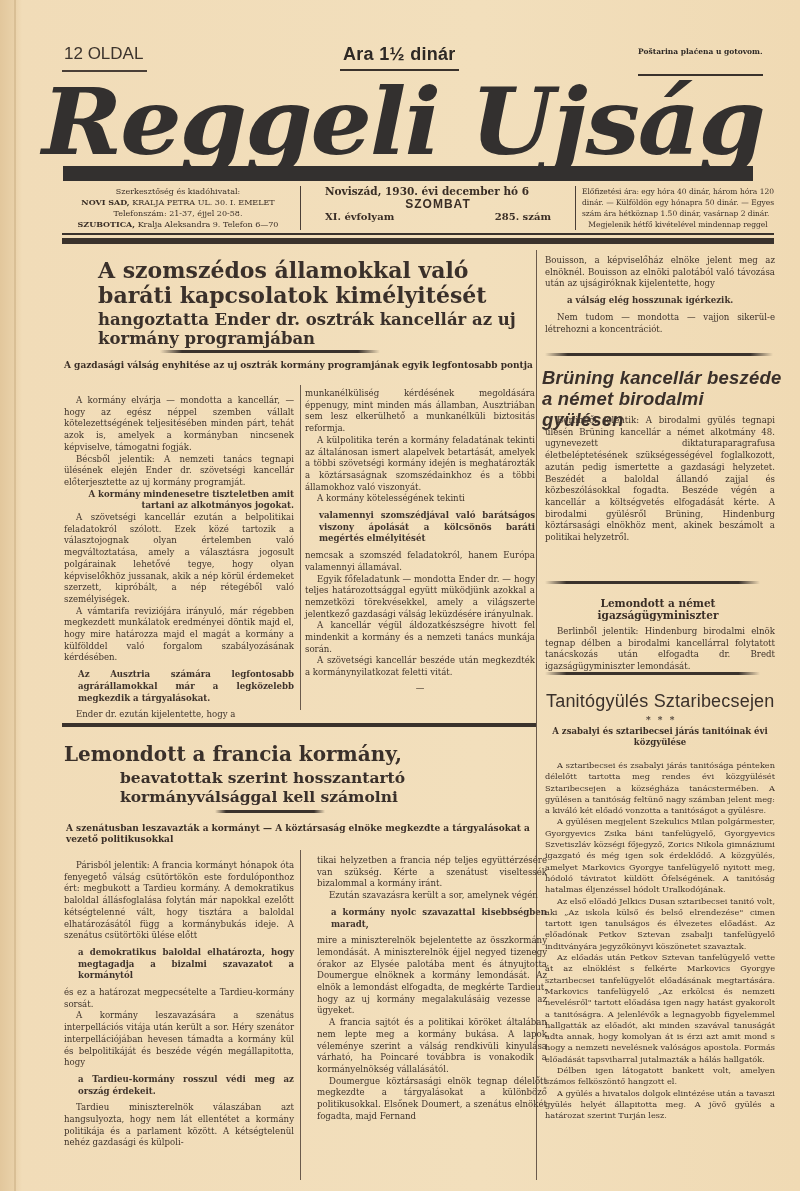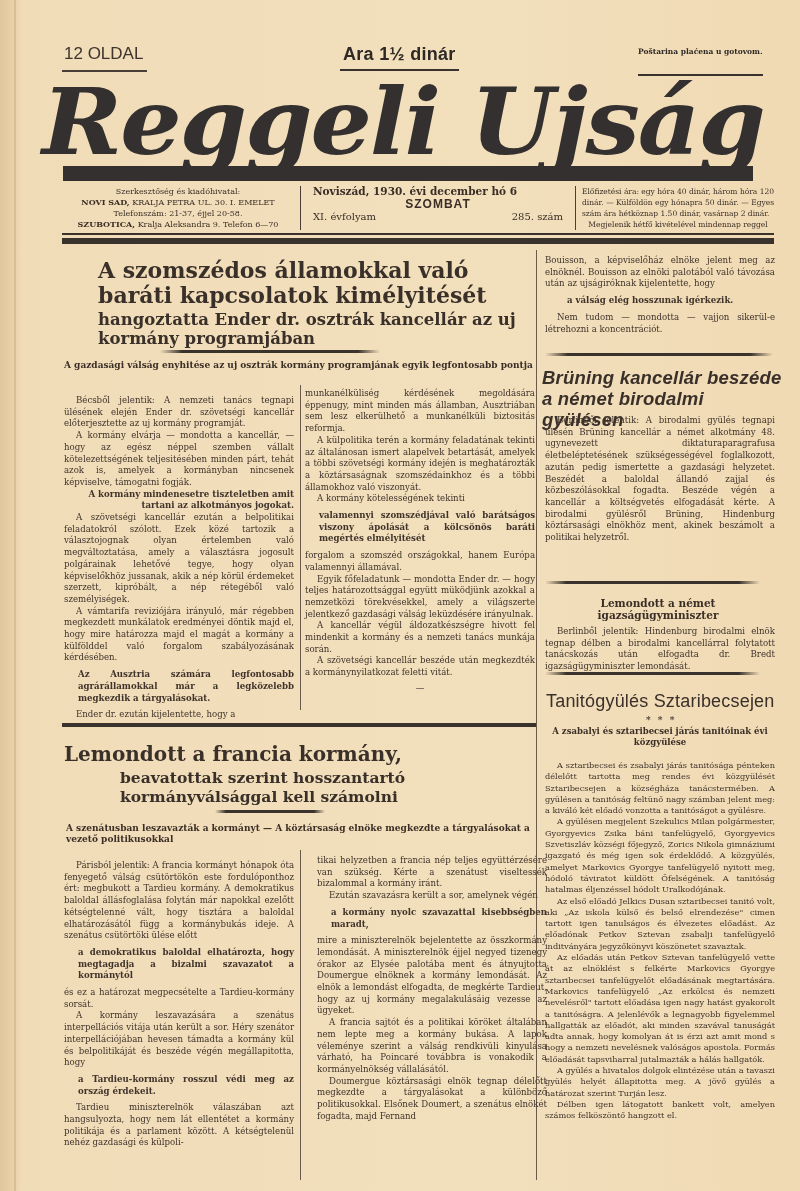--- a/index.html
+++ b/index.html
@@ -25,25 +25,25 @@
   .title {
     position: absolute; left: 42px; top: 72px; width: 730px; height: 100px;
     font-family: "DejaVu Serif", serif; font-style: italic; font-weight: bold;
     font-size: 92px; line-height: 100px; color: #33302f; letter-spacing: -2px;
     transform: scaleX(1.05); transform-origin: left;
   }
   .title-bar { position: absolute; left: 63px; top: 166px; width: 690px; height: 15px; background: #33302f; }
 
   .info-row { position: absolute; top: 186px; left: 62px; width: 712px; height: 44px; font-size: 8px; line-height: 11px; }
   .info-left { position: absolute; left: 0; width: 232px; text-align: center; }
-  .info-mid { position: absolute; left: 238px; width: 276px; border-left: 1px solid #4a3f37; border-right: 1px solid #4a3f37; padding: 0 12px; height: 44px; box-sizing: border-box;}
+  .info-mid { position: absolute; left: 238px; width: 276px; border-left: 1px solid #4a3f37; border-right: 1px solid #4a3f37; padding: 0 24px; height: 44px; box-sizing: border-box;}
   .info-right { position: absolute; left: 520px; width: 192px; text-align: justify; font-size: 7.5px; }
   .info-mid .date { font-size: 10.5px; font-weight: bold; }
   .info-mid .day { text-align: center; font-family: "Liberation Sans", sans-serif; font-weight: bold; font-size: 12px; line-height: 14px; letter-spacing: 1px; }
-  .info-mid .vol { display: flex; justify-content: space-between; font-weight: normal; font-size: 10px; }
+  .info-mid .vol { display: flex; justify-content: space-between; font-weight: bold; font-size: 10px; }
   .bold { font-weight: bold; text-align: right; }
 
   .rule-thin { position: absolute; left: 62px; width: 712px; height: 2px; background: #3a322c; }
   .rule-thick { position: absolute; left: 62px; width: 712px; height: 6px; background: #3a322c; }
 
   
   .headline { position: absolute; font-family: "DejaVu Serif", serif; font-weight: bold; color: #3a302a; }
   .col { position: absolute; font-size: 8.6px; line-height: 11.7px; text-align: justify; color: #3f332b; }
   .col p { margin: 0; text-indent: 12px; }
   .col p.noindent { text-indent: 0; }
@@ -94,35 +94,35 @@
   <div class="rule-thick" style="top:238px;"></div>
 
   <div class="vrule" style="left:536px; top:250px; height:930px;"></div>
 
   <div class="headline" style="left:98px; top:258px; width:440px; font-size:22px; line-height:25px;">A szomszédos államokkal való baráti kapcsolatok kimélyitését</div>
   <div class="headline" style="left:98px; top:310px; width:440px; font-size:16.5px; line-height:19px;">hangoztatta Ender dr. osztrák kancellár az uj kormány programjában</div>
   <div class="hrule" style="left:160px; top:350px; width:220px;"></div>
   <div class="sub-deck" style="left:64px; top:360px; width:470px;">A gazdasági válság enyhitése az uj osztrák kormány programjának egyik legfontosabb pontja</div>
 
   <div class="col" style="left:64px; top:395px; width:230px;">
+    <p>A kormány elvárja — mondotta a kancellár, — hogy az egész néppel szemben vállalt kötelezettségének teljesitésében minden párt, tehát azok is, amelyek a kormányban nincsenek képviselve, támogatni fogják.</p>
     <p>Bécsből jelentik: A nemzeti tanács tegnapi ülésének elején Ender dr. szövetségi kancellár előterjesztette az uj kormány programját.</p>
-    <p>A kormány elvárja — mondotta a kancellár, — hogy az egész néppel szemben vállalt kötelezettségének teljesitésében minden párt, tehát azok is, amelyek a kormányban nincsenek képviselve, támogatni fogják.</p>
     <p class="bold">A kormány mindenesetre tiszteletben amit tartani az alkotmányos jogokat.</p>
     <p>A szövetségi kancellár ezután a belpolitikai feladatokról szólott. Ezek közé tartozik a választojognak olyan értelemben való megváltoztatása, amely a választásra jogosult polgárainak lehetővé tegye, hogy olyan képviselőkhöz jussanak, akik a nép körül érdemeket szerzett, kipróbált, a nép rétegéből való személyiségek.</p>
     <p>A vámtarifa reviziójára irányuló, már régebben megkezdett munkálatok eredményei döntik majd el, hogy mire határozza majd el magát a kormány a külfölddel való forgalom szabályozásának kérdésében.</p>
     <p class="emph">Az Ausztria számára legfontosabb agrárállamokkal már a legközelebb megkezdik a tárgyalásokat.</p>
     <p>Ender dr. ezután kijelentette, hogy a</p>
   </div>
   <div class="vrule" style="left:300px; top:385px; height:325px;"></div>
   <div class="col" style="left:305px; top:388px; width:230px;">
     <p class="noindent">munkanélküliség kérdésének megoldására éppenugy, mint minden más államban, Ausztriában sem lesz elkerülhető a munkanélküli biztositás reformja.</p>
     <p>A külpolitika terén a kormány feladatának tekinti az általánosan ismert alapelvek betartását, amelyek a többi szövetségi kormány idején is meghatározták a köztársaságnak szomszédainkhoz és a többi államokhoz való viszonyát.</p>
     <p>A kormány kötelességének tekinti</p>
     <p class="emph">valamennyi szomszédjával való barátságos viszony ápolását a kölcsönös baráti megértés elmélyitését</p>
-    <p class="noindent">forgalom a szomszéd országokkal, hanem Európa valamennyi államával.</p>
+    <p class="noindent">nemcsak a szomszéd feladatokról, hanem Európa valamennyi államával.</p>
     <p>Egyik főfeladatunk — mondotta Ender dr. — hogy teljes határozottsággal együtt müködjünk azokkal a nemzetközi törekvésekkel, amely a világszerte jelentkező gazdasági válság leküzdésére irányulnak.</p>
     <p>A kancellár végül áldozatkészségre hivott fel mindenkit a kormány és a nemzeti tanács munkája során.</p>
     <p>A szövetségi kancellár beszéde után megkezdték a kormánynyilatkozat feletti vitát.</p>
     <p class="centered" style="text-indent:0; margin-top:4px;">—</p>
   </div>
 
   <div class="rule-thick" style="top:723px; left:62px; width:474px; height:4px;"></div>
   <div class="headline" style="left:64px; top:742px; width:470px; font-size:20px; line-height:24px;">Lemondott a francia kormány,</div>
   <div class="headline" style="left:120px; top:768px; width:410px; font-size:15.5px; line-height:19px;">beavatottak szerint hosszantartó kormányválsággal kell számolni</div>
   <div class="hrule" style="left:215px; top:810px; width:110px;"></div>
@@ -166,16 +166,16 @@
   <div class="hrule" style="left:545px; top:672px; width:215px;"></div>
 
   <div class="tanito-head">Tanitógyülés Sztaribecsejen</div>
   <div class="stars">* * *</div>
   <div class="sub-deck centered" style="left:545px; top:726px; width:230px; font-size:8.5px;">A zsabalyi és sztaribecsei járás tanitóinak évi közgyülése</div>
   <div class="col" style="left:545px; top:760px; width:230px; font-size:8.2px; line-height:11.3px;">
     <p>A sztaribecsei és zsabalyi járás tanitósága pénteken délelőtt tartotta meg rendes évi közgyülését Sztaribecsejen a községháza tanácstermében. A gyülésen a tanitóság feltünő nagy számban jelent meg: a kiváló két előadó vonzotta a tanitóságot a gyülésre.</p>
     <p>A gyülésen megjelent Szekulics Milan polgármester, Gyorgyevics Zsika báni tanfelügyelő, Gyorgyevics Szvetiszláv községi főjegyző, Zorics Nikola gimnáziumi igazgató és még igen sok érdeklődő. A közgyülés, amelyet Markovics Gyorgye tanfelügyelő nyitott meg, hódoló táviratot küldött Őfelségének. A tanitóság hatalmas éljenzéssel hódolt Uralkodójának.</p>
     <p>Az első előadó Jelkics Dusan sztaribecsei tanitó volt, aki „Az iskola külső és belső elrendezése" cimen tartott igen tanulságos és élvezetes előadást. Az előadónak Petkov Sztevan zsabalji tanfelügyelő inditványára jegyzőkönyvi köszönetet szavaztak.</p>
     <p>Az előadás után Petkov Sztevan tanfelügyelő vette át az elnöklést s felkérte Markovics Gyorgye sztaribecsei tanfelügyelőt előadásának megtartására. Markovics tanfelügyelő „Az erkölcsi és nemzeti nevelésről" tartott előadása igen nagy hatást gyakorolt a tanitóságra. A jelenlévők a legnagyobb figyelemmel hallgatták az előadót, aki minden szavával tanuságát adta annak, hogy komolyan át is érzi azt amit mond s hogy a nemzeti nevelésnek valóságos apostola. Formás előadását tapsviharral jutalmazták a hálás hallgatók.</p>
+    <p>Délben igen látogatott bankett volt, amelyen számos felköszöntő hangzott el.</p>
     <p>A gyülés a hivatalos dolgok elintézése után a tavaszi gyülés helyét állapitotta meg. A jövő gyülés a határozat szerint Turján lesz.</p>
-    <p>Délben igen látogatott bankett volt, amelyen számos felköszöntő hangzott el.</p>
   </div>
 </div>
 
 </body></html>

